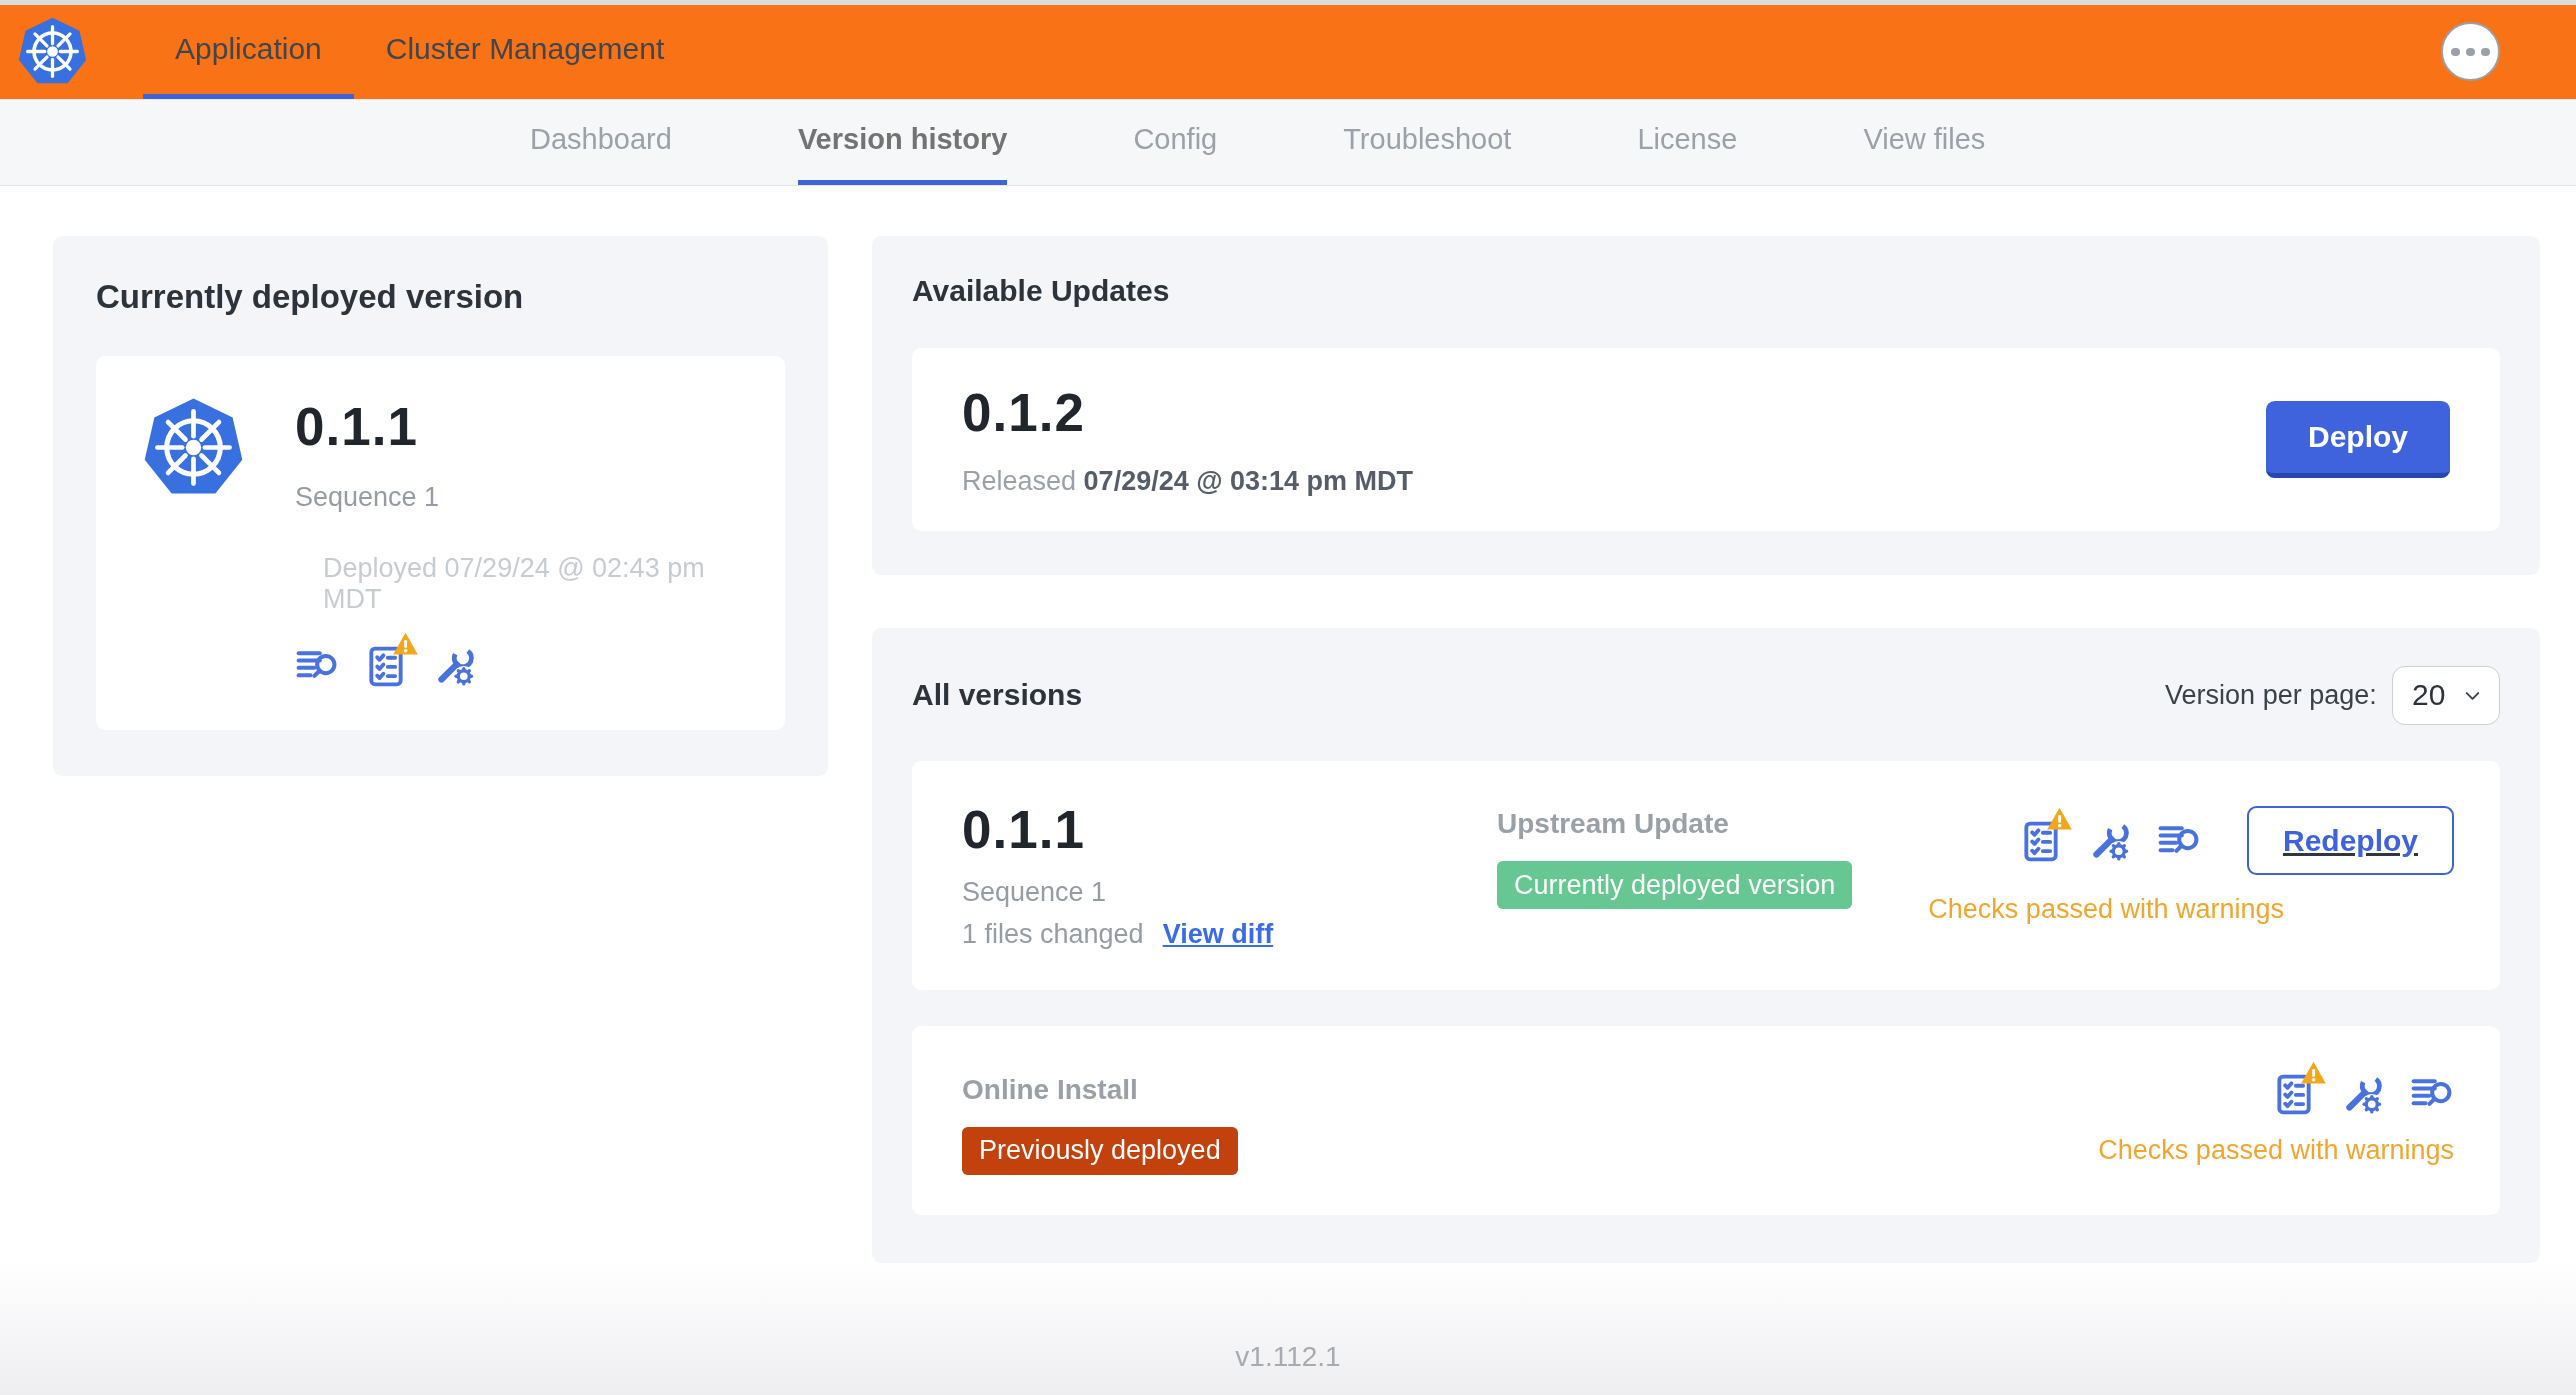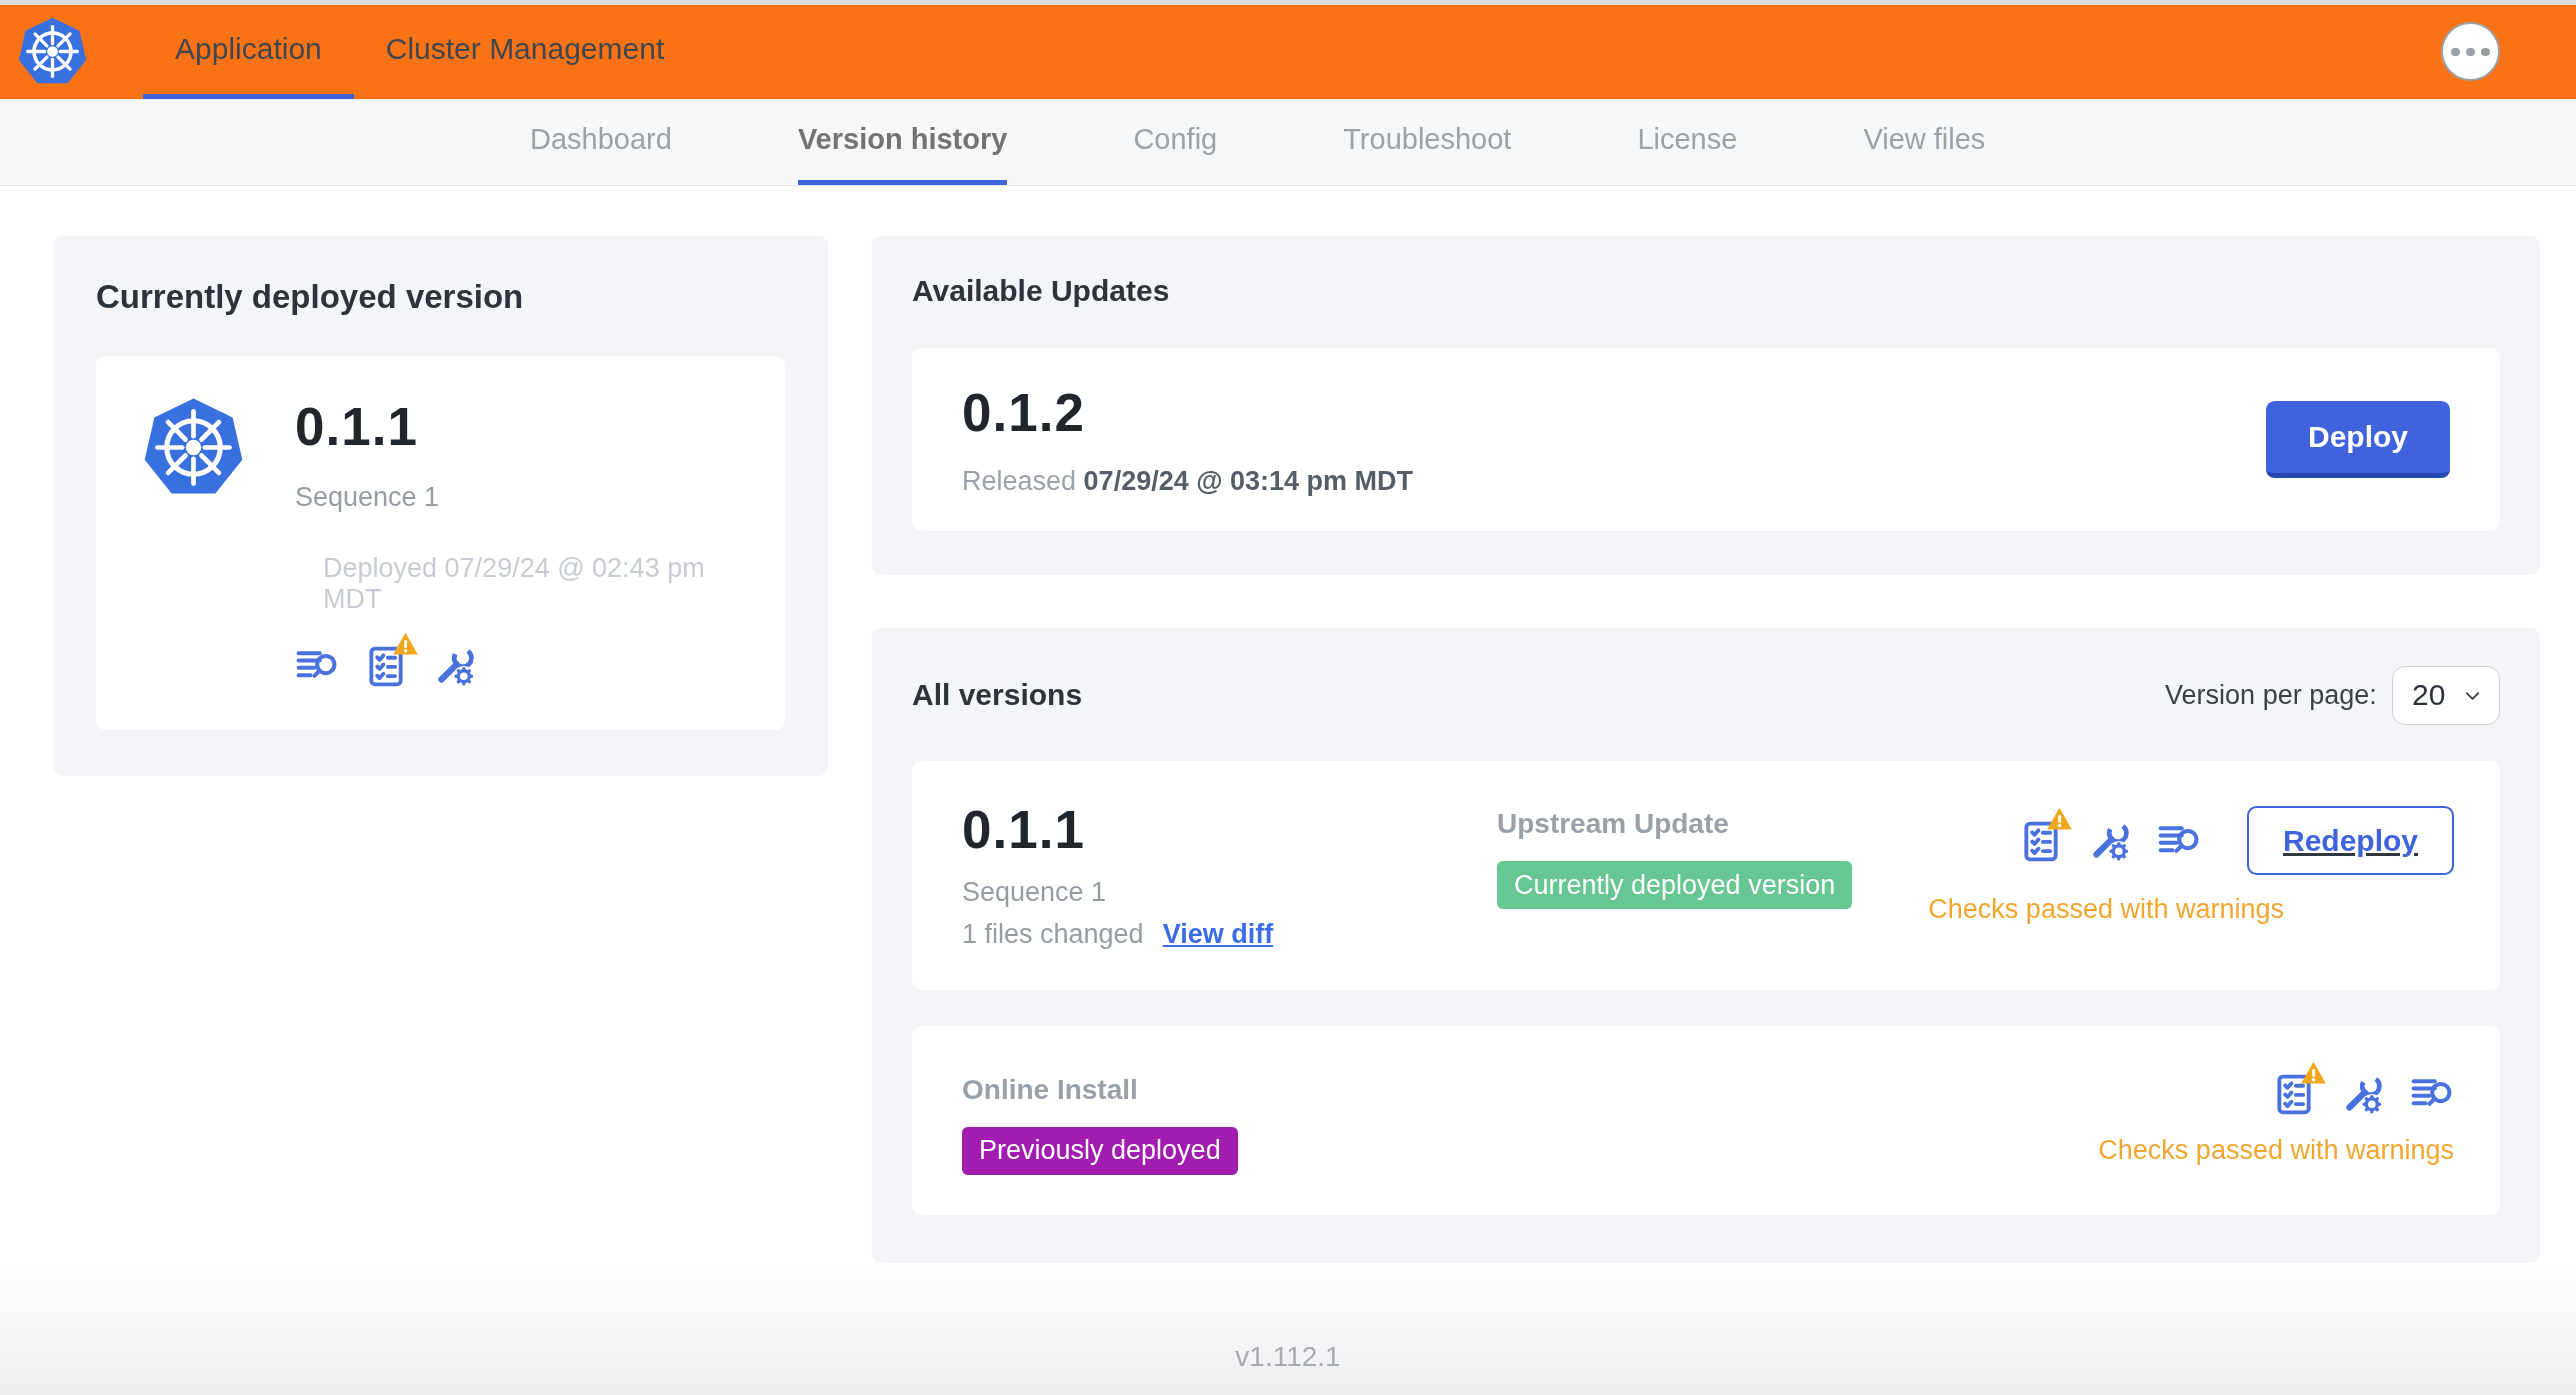--- a/index.html
+++ b/index.html
@@ -78,21 +78,21 @@
                  padding:38px 46px 40px 50px; display:flex; align-items:flex-start; }
   .vr-col1 { width:535px; flex:none; }
   .vr-seq { margin-top:17px; font-size:27px; color:#959ca4; }
   .vr-files { margin-top:11.5px; font-size:27px; color:#959ca4; display:flex; align-items:center; }
   .view-diff { margin-left:19px; color:#3b6ce8; font-weight:600; text-decoration:underline; cursor:pointer; }
   .vr-col2 { flex:1; padding-top:9.5px; }
   .source-label { font-size:28px; font-weight:600; color:#9aa0a7; }
   .badge { display:inline-block; margin-top:21px; font-size:27px; color:#fff;
            padding:8.6px 17px; border-radius:5.7px; }
   .badge.green { background:#67c793; }
-  .badge.gray  { background:#a21caf; }
+  .badge.gray  { background:#c2410c; }
   .vr-col3 { display:flex; flex-direction:column; align-items:flex-end; padding-top:7.6px; }
   .vr-actions { display:flex; align-items:center; gap:25px;text-decoration:underline; }
   .redeploy-btn { margin-left:21px; background:#fff; border:2.9px solid #3e63dd; border-radius:9.5px;
                   color:#3e63dd; font-size:30px; font-weight:700; padding:15.3px 34px; cursor:pointer; }
   .checks-text { margin-top:19px; font-size:27px; color:#f0a62f; }
   .checks-text.offset { margin-right:170px; }
 
   
   .footer { flex:1; background:linear-gradient(180deg,#ffffff 0%,#f7f7f9 45%,#eeeef1 100%);
             display:flex; align-items:flex-end; justify-content:center; padding-bottom:23px; }

